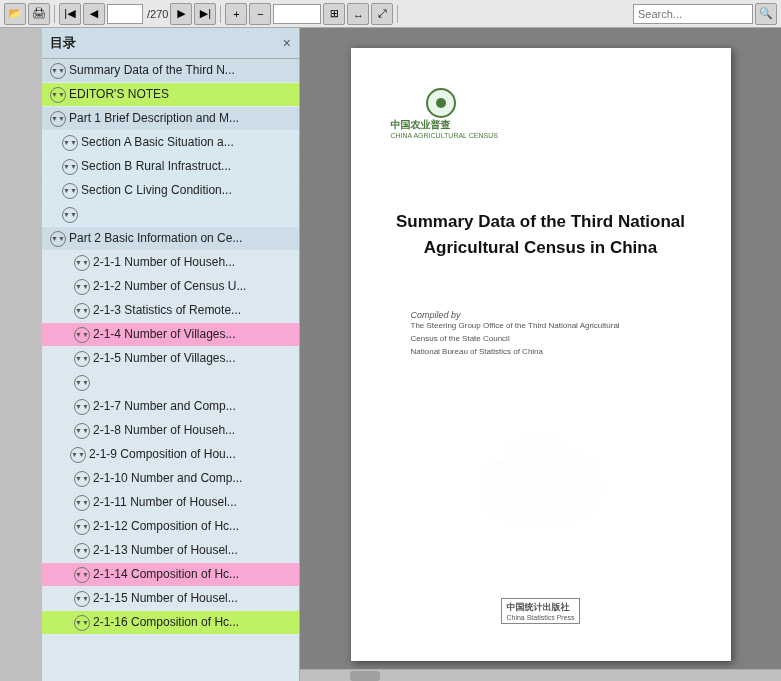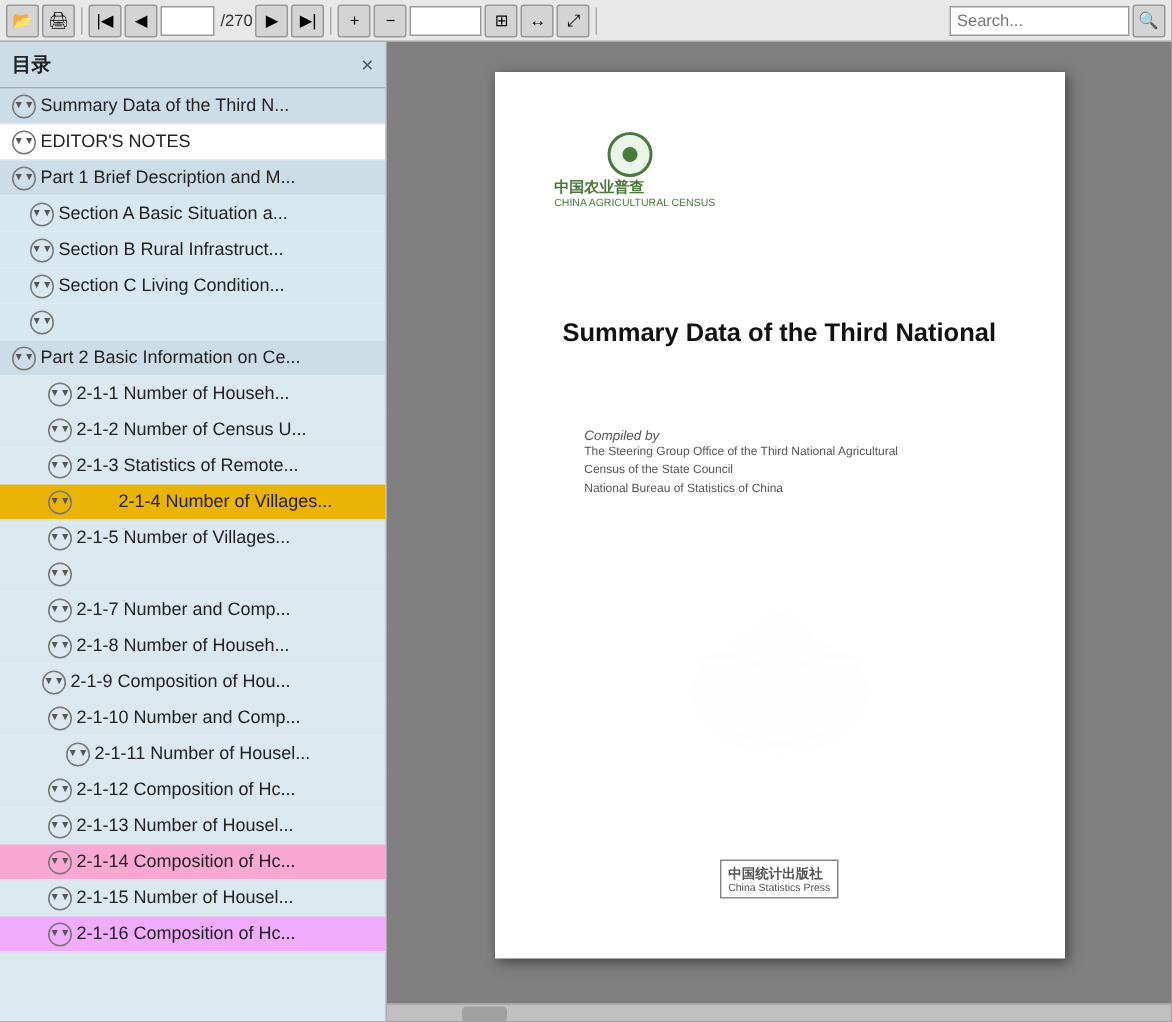--- a/index.html
+++ b/index.html
@@ -61,20 +61,21 @@
     }
 
     
     .sidebar {
       width: 258px;
       background: #dce8f0;
       border-right: 1px solid #aaa;
       display: flex;
       flex-direction: column;
       overflow: hidden;
+      margin-left: 42px;
     }
     .sidebar-header {
       display: flex;
       align-items: center;
       justify-content: space-between;
       padding: 6px 8px;
       background: #ccdde8;
       border-bottom: 1px solid #aaa;
     }
     .sidebar-title {
@@ -248,21 +249,21 @@
     <div class="sidebar-header">
       <span class="sidebar-title">目录</span>
       <span class="sidebar-close">×</span>
     </div>
     <div class="sidebar-content">
 
     <div class="toc-item" style="padding-left: 8px; background: rgb(205, 221, 232);">
           <span class="arrow circle-down" style="display: inline-flex; align-items: center; justify-content: center; width: 16px; height: 16px; min-width: 16px; border: 1px solid rgb(119, 119, 119); border-radius: 50%; font-size: 7px; color: rgb(85, 85, 85); margin-right: 3px; margin-top: 1px;">▼</span>
           <span class="toc-item-label">Summary Data of the Third N...</span>
         </div>
-        <div class="toc-item" style="padding-left: 8px; background: #ffffff; justify-content: center;">
+        <div class="toc-item" style="padding-left: 8px; background: #bef264; justify-content: center;">
           <span class="arrow circle-down" style="display: inline-flex; align-items: center; justify-content: center; width: 16px; height: 16px; min-width: 16px; border: 1px solid rgb(119, 119, 119); border-radius: 50%; font-size: 7px; color: rgb(85, 85, 85); margin-right: 3px; margin-top: 1px;">▼</span>
           <span class="toc-item-label">EDITOR'S NOTES</span>
         </div>
         <div class="toc-item" style="padding-left: 8px; background: rgb(205, 221, 232);">
           <span class="arrow circle-down" style="display: inline-flex; align-items: center; justify-content: center; width: 16px; height: 16px; min-width: 16px; border: 1px solid rgb(119, 119, 119); border-radius: 50%; font-size: 7px; color: rgb(85, 85, 85); margin-right: 3px; margin-top: 1px;">▼</span>
           <span class="toc-item-label">Part 1 Brief Description and M...</span>
         </div>
         <div class="toc-item" style="padding-left: 20px; background: rgb(216, 232, 240);">
           <span class="arrow circle-down" style="display: inline-flex; align-items: center; justify-content: center; width: 16px; height: 16px; min-width: 16px; border: 1px solid rgb(119, 119, 119); border-radius: 50%; font-size: 7px; color: rgb(85, 85, 85); margin-right: 3px; margin-top: 1px;">▼</span>
           <span class="toc-item-label">Section A Basic Situation a...</span>
@@ -287,21 +288,21 @@
           <span class="toc-item-label">2-1-1 Number of Househ...</span>
         </div>
         <div class="toc-item" style="padding-left: 32px; background: rgb(220, 232, 240);">
           <span class="arrow circle-down" style="display: inline-flex; align-items: center; justify-content: center; width: 16px; height: 16px; min-width: 16px; border: 1px solid rgb(119, 119, 119); border-radius: 50%; font-size: 7px; color: rgb(85, 85, 85); margin-right: 3px; margin-top: 1px;">▼</span>
           <span class="toc-item-label">2-1-2 Number of Census U...</span>
         </div>
         <div class="toc-item" style="padding-left: 32px; background: rgb(220, 232, 240);">
           <span class="arrow circle-down" style="display: inline-flex; align-items: center; justify-content: center; width: 16px; height: 16px; min-width: 16px; border: 1px solid rgb(119, 119, 119); border-radius: 50%; font-size: 7px; color: rgb(85, 85, 85); margin-right: 3px; margin-top: 1px;">▼</span>
           <span class="toc-item-label">2-1-3 Statistics of Remote...</span>
         </div>
-        <div class="toc-item" style="padding-left: 32px; background: #eab308; gap: 28px;">
+        <div class="toc-item" style="padding-left: 32px; background: #f9a8d4;">
           <span class="arrow circle-down" style="display: inline-flex; align-items: center; justify-content: center; width: 16px; height: 16px; min-width: 16px; border: 1px solid rgb(119, 119, 119); border-radius: 50%; font-size: 7px; color: rgb(85, 85, 85); margin-right: 3px; margin-top: 1px;">▼</span>
           <span class="toc-item-label">2-1-4 Number of Villages...</span>
         </div>
         <div class="toc-item" style="padding-left: 32px; background: rgb(220, 232, 240);">
           <span class="arrow circle-down" style="display: inline-flex; align-items: center; justify-content: center; width: 16px; height: 16px; min-width: 16px; border: 1px solid rgb(119, 119, 119); border-radius: 50%; font-size: 7px; color: rgb(85, 85, 85); margin-right: 3px; margin-top: 1px;">▼</span>
           <span class="toc-item-label">2-1-5 Number of Villages...</span>
         </div>
         <div class="toc-item" style="padding-left: 32px; background: rgb(220, 232, 240);">
           <span class="arrow circle-down" style="display: inline-flex; align-items: center; justify-content: center; width: 16px; height: 16px; min-width: 16px; border: 1px solid rgb(119, 119, 119); border-radius: 50%; font-size: 7px; color: rgb(85, 85, 85); margin-right: 3px; margin-top: 1px;">▼</span>
         </div>
@@ -314,41 +315,41 @@
           <span class="toc-item-label">2-1-8 Number of Househ...</span>
         </div>
         <div class="toc-item" style="padding-left: 28px; background: rgb(220, 232, 240); align-items: center;">
           <span class="arrow circle-down" style="display: inline-flex; align-items: center; justify-content: center; width: 16px; height: 16px; min-width: 16px; border: 1px solid rgb(119, 119, 119); border-radius: 50%; font-size: 7px; color: rgb(85, 85, 85); margin-right: 3px; margin-top: 1px;">▼</span>
           <span class="toc-item-label">2-1-9 Composition of Hou...</span>
         </div>
         <div class="toc-item" style="padding-left: 32px; background: rgb(220, 232, 240);">
           <span class="arrow circle-down" style="display: inline-flex; align-items: center; justify-content: center; width: 16px; height: 16px; min-width: 16px; border: 1px solid rgb(119, 119, 119); border-radius: 50%; font-size: 7px; color: rgb(85, 85, 85); margin-right: 3px; margin-top: 1px;">▼</span>
           <span class="toc-item-label">2-1-10 Number and Comp...</span>
         </div>
-        <div class="toc-item" style="padding-left: 44px; background: rgb(220, 232, 240);">
+        <div class="toc-item" style="padding-left: 32px; background: rgb(220, 232, 240);">
           <span class="arrow circle-down" style="display: inline-flex; align-items: center; justify-content: center; width: 16px; height: 16px; min-width: 16px; border: 1px solid rgb(119, 119, 119); border-radius: 50%; font-size: 7px; color: rgb(85, 85, 85); margin-right: 3px; margin-top: 1px;">▼</span>
           <span class="toc-item-label">2-1-11 Number of Housel...</span>
         </div>
         <div class="toc-item" style="padding-left: 32px; background: rgb(220, 232, 240);">
           <span class="arrow circle-down" style="display: inline-flex; align-items: center; justify-content: center; width: 16px; height: 16px; min-width: 16px; border: 1px solid rgb(119, 119, 119); border-radius: 50%; font-size: 7px; color: rgb(85, 85, 85); margin-right: 3px; margin-top: 1px;">▼</span>
           <span class="toc-item-label">2-1-12 Composition of Hc...</span>
         </div>
         <div class="toc-item" style="padding-left: 32px; background: rgb(220, 232, 240);">
           <span class="arrow circle-down" style="display: inline-flex; align-items: center; justify-content: center; width: 16px; height: 16px; min-width: 16px; border: 1px solid rgb(119, 119, 119); border-radius: 50%; font-size: 7px; color: rgb(85, 85, 85); margin-right: 3px; margin-top: 1px;">▼</span>
           <span class="toc-item-label">2-1-13 Number of Housel...</span>
         </div>
         <div class="toc-item" style="padding-left: 32px; background: #f9a8d4;">
           <span class="arrow circle-down" style="display: inline-flex; align-items: center; justify-content: center; width: 16px; height: 16px; min-width: 16px; border: 1px solid rgb(119, 119, 119); border-radius: 50%; font-size: 7px; color: rgb(85, 85, 85); margin-right: 3px; margin-top: 1px;">▼</span>
           <span class="toc-item-label">2-1-14 Composition of Hc...</span>
         </div>
         <div class="toc-item" style="padding-left: 32px; background: rgb(220, 232, 240);">
           <span class="arrow circle-down" style="display: inline-flex; align-items: center; justify-content: center; width: 16px; height: 16px; min-width: 16px; border: 1px solid rgb(119, 119, 119); border-radius: 50%; font-size: 7px; color: rgb(85, 85, 85); margin-right: 3px; margin-top: 1px;">▼</span>
           <span class="toc-item-label">2-1-15 Number of Housel...</span>
         </div>
-        <div class="toc-item" style="padding-left: 32px; background: #f0abfc;">
+        <div class="toc-item" style="padding-left: 32px; background: #bef264;">
           <span class="arrow circle-down" style="display: inline-flex; align-items: center; justify-content: center; width: 16px; height: 16px; min-width: 16px; border: 1px solid rgb(119, 119, 119); border-radius: 50%; font-size: 7px; color: rgb(85, 85, 85); margin-right: 3px; margin-top: 1px;">▼</span>
           <span class="toc-item-label">2-1-16 Composition of Hc...</span>
         </div>
       </div>
   </div>
 
   <div class="pdf-view">
     <div class="pdf-page">
 
       <div class="pdf-logo">
@@ -356,20 +357,21 @@
           <div class="logo-inner"></div>
         </div>
         <div>
           <div style="font-size:10px;color:#4a7a3a;font-weight:bold;">中国农业普查</div>
           <div style="font-size:7px;color:#4a7a3a;">CHINA AGRICULTURAL CENSUS</div>
         </div>
       </div>
 
       <div class="pdf-title-area">
         <div class="pdf-title">Summary Data of the Third National</div>
+        <div class="pdf-title">Agricultural Census in China</div>
       </div>
 
       <div class="pdf-subtitle-area">
         <div class="pdf-compiled-by">Compiled by</div>
         <div class="pdf-org-text">The Steering Group Office of the Third National Agricultural</div>
         <div class="pdf-org-text">Census of the State Council</div>
         <div class="pdf-org-text">National Bureau of Statistics of China</div>
       </div>
 
       <div class="pdf-watermark">

